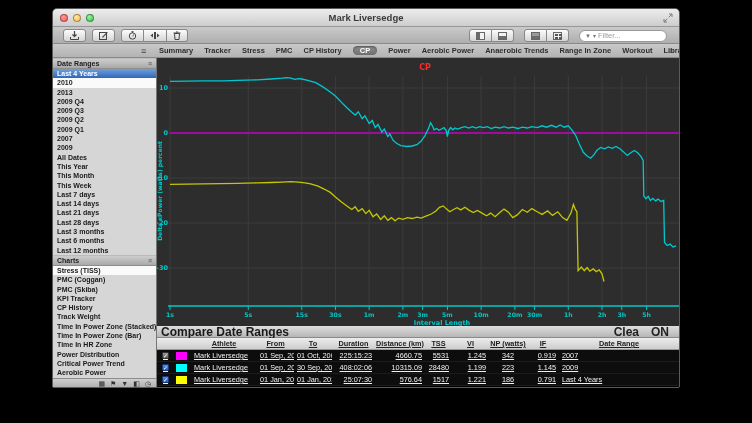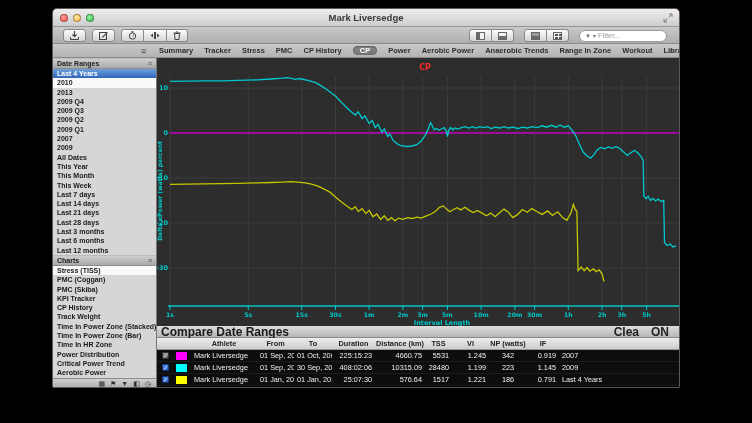--- a/index.html
+++ b/index.html
@@ -79,21 +79,21 @@
   .chartarea { height:268px; background:#2d2d2d; position:relative; }
   .chartarea svg { position:absolute; left:0; top:0; }
 
   
   .compare { flex:1; background:#000; display:flex; flex-direction:column; overflow:hidden; }
   .cmp-head { height:12px; background:linear-gradient(#dedede,#b6b6b6); border-bottom:1px solid #8a8a8a;
               display:flex; align-items:center; font-size:12px; font-weight:bold; color:#1a1a1a;
               padding:0 4px; }
   .cmp-head .spacer { flex:1; }
   .cmp-head .hbtn { padding:4px 6px; color:#222; }
-  .grid { display:grid; grid-template-columns:16px 18px 66px 37px 38px 43px 50px 27px 37px 38px 32px minmax(0,1fr); }
+  .grid { display:grid; grid-template-columns:16px 18px 66px 37px 38px 43px 50px 27px 37px 38px 32px minmax(0,1fr);text-decoration:underline; }
   .cmp-cols { height:12px; background:linear-gradient(#ececec,#cdcdcd); border-bottom:1px solid #999;
               font-size:7.3px; font-weight:bold; color:#222; align-items:center; }
   .cmp-cols > div { text-align:center; white-space:nowrap; overflow:hidden; }
   .trow { height:12px; background:#0d0d0d; color:#f0f0f0; font-size:7.3px; align-items:center;
           border-bottom:1px solid #1c1c1c; }
   .cell { white-space:nowrap; overflow:hidden; padding:0 3px; }
   .c-l { text-align:left; } .c-r { text-align:right; } .c-c { text-align:center; }
   .cbx { width:7px; height:7px; margin-left:5px; border-radius:1px;
          background:linear-gradient(#4f8ee8,#2a5fc4); border:1px solid #16397f;
          color:#fff; font-size:6px; line-height:6px; text-align:center; }
@@ -334,20 +334,21 @@
             <div></div>
             <div>Athlete</div>
             <div>From</div>
             <div>To</div>
             <div>Duration</div>
             <div>Distance (km)</div>
             <div>TSS</div>
             <div>VI</div>
             <div>NP (watts)</div>
             <div>IF</div>
+            <div>Date Range</div>
           </div>
         <div id="compare-rows">
             <div class="grid trow">
               <div class="cbx">✓</div>
               <div class="swatch" style="background: rgb(255, 0, 255);"></div>
               <div class="cell c-l">Mark Liversedge</div>
               <div class="cell c-l">01 Sep, 2006</div>
               <div class="cell c-l">01 Oct, 2007</div>
               <div class="cell c-r">225:15:23</div>
               <div class="cell c-r">4660.75</div>

